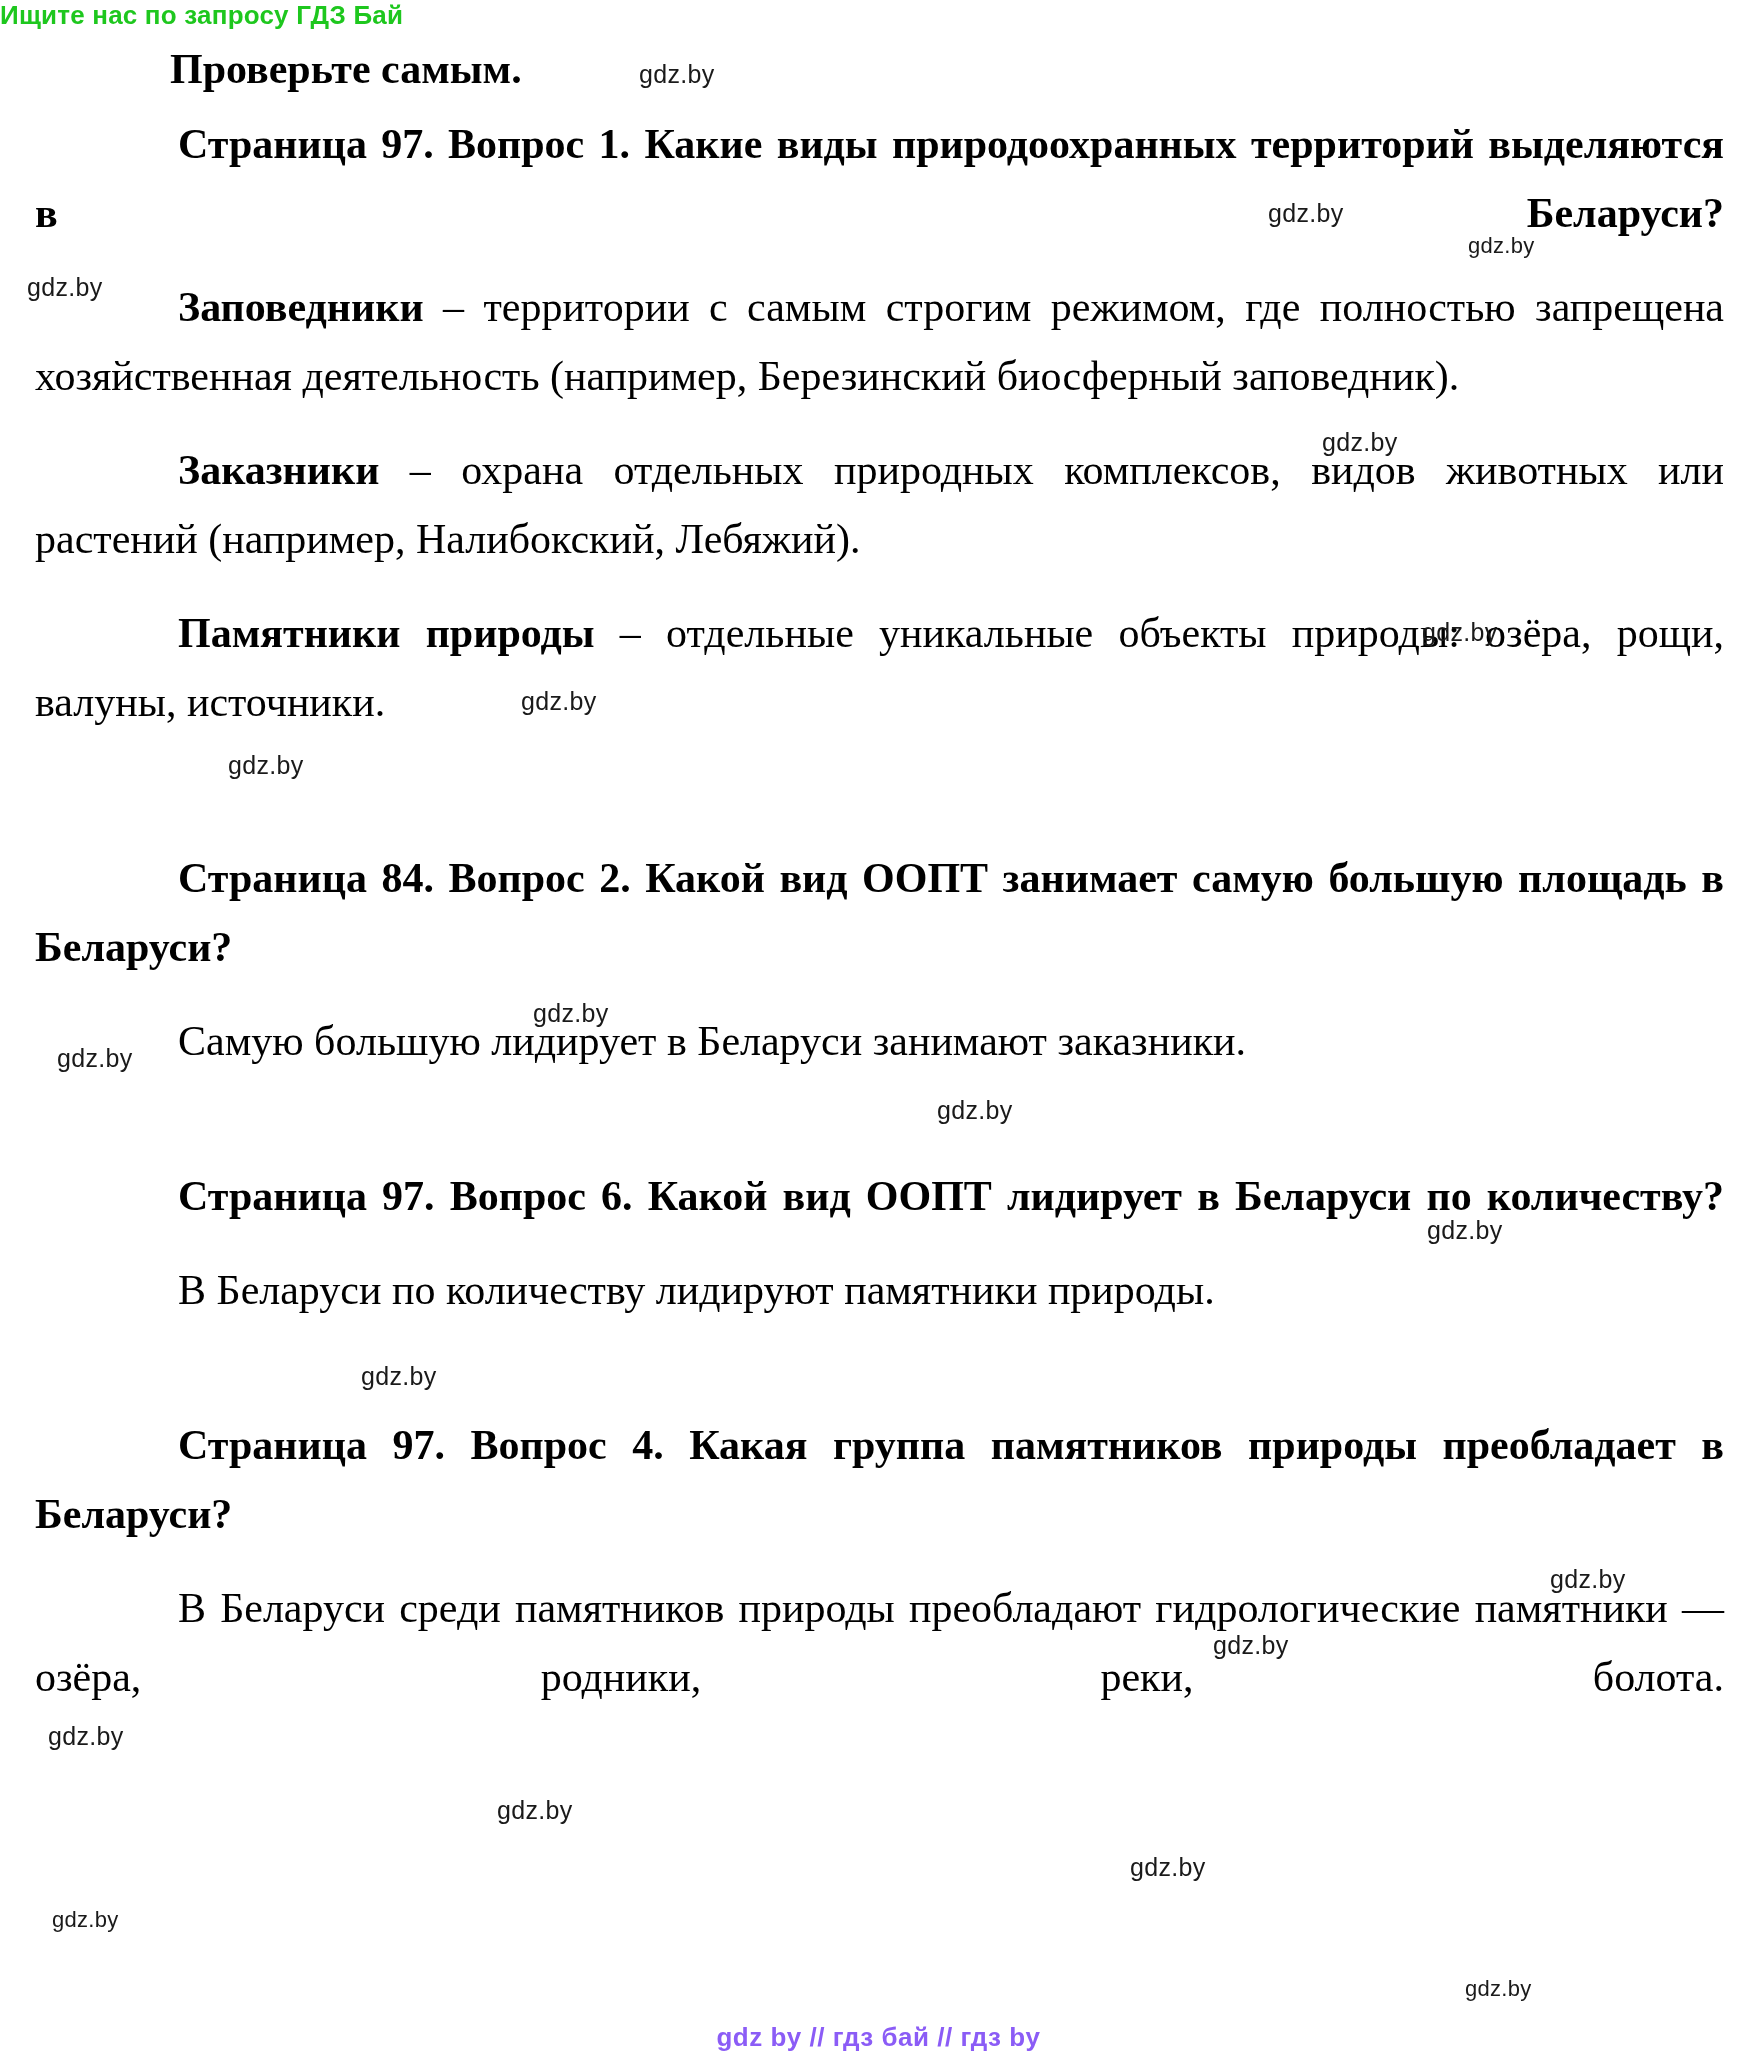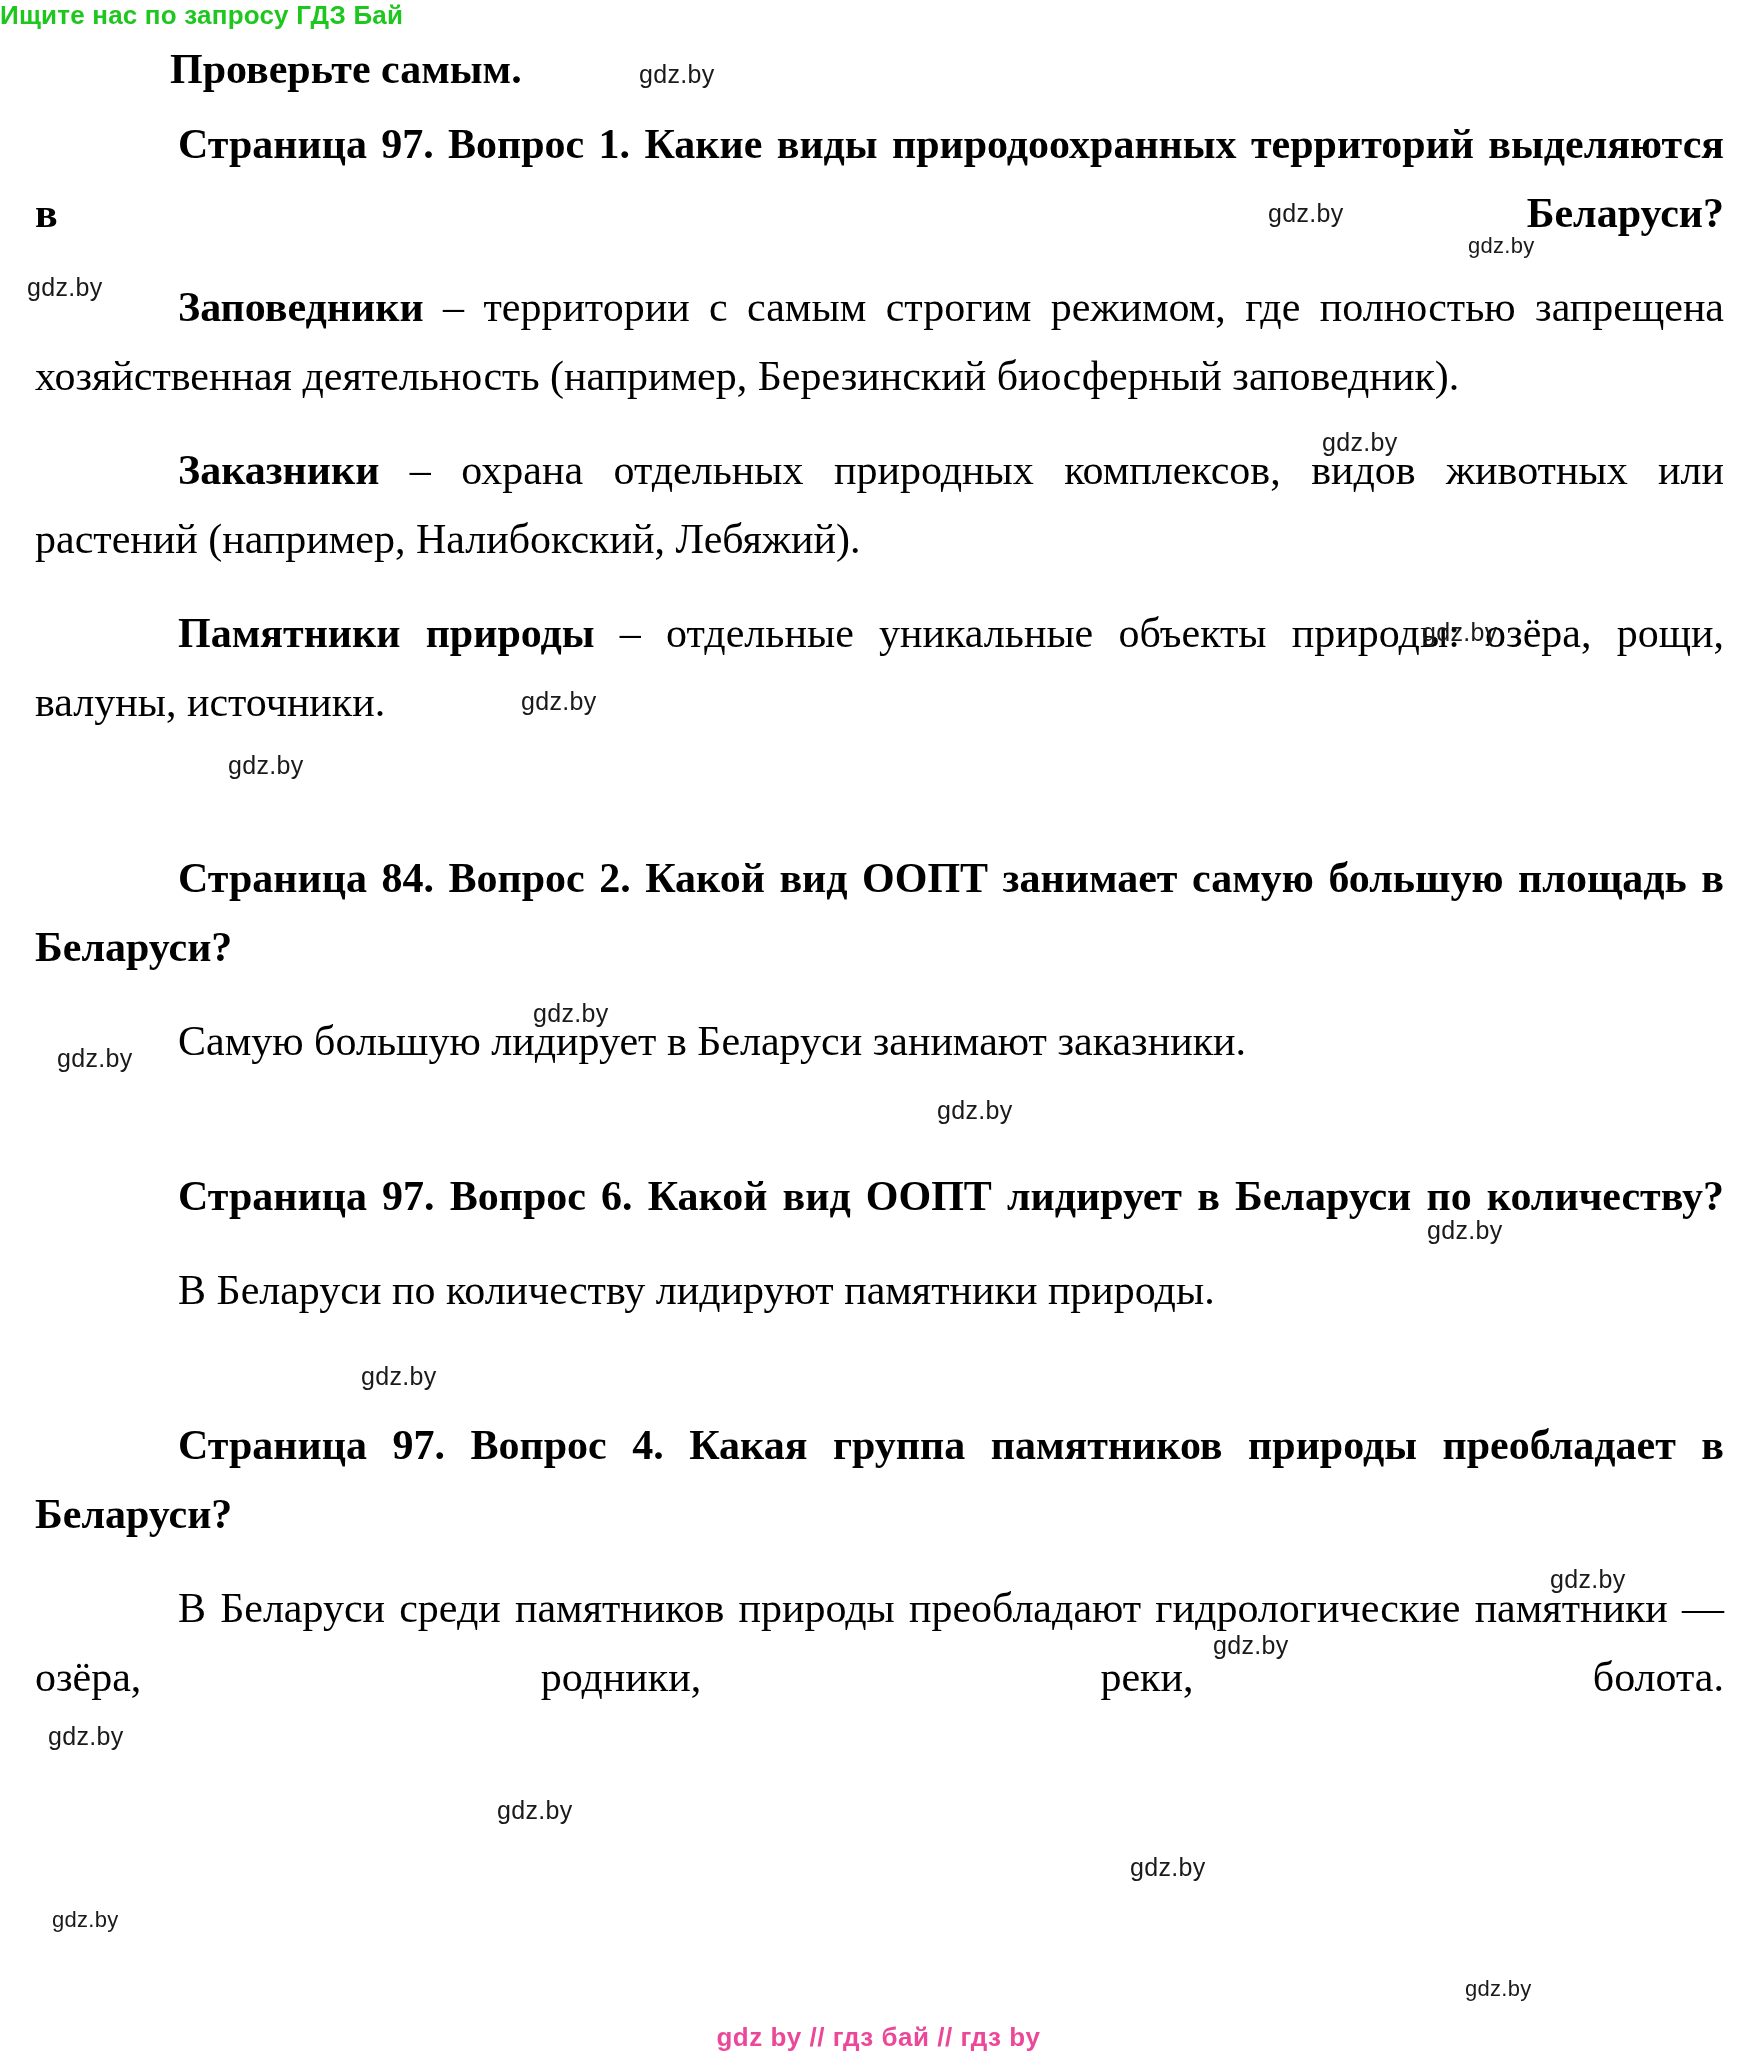--- a/index.html
+++ b/index.html
@@ -150,14 +150,14 @@
     <div class="wm" style="left: 361px; top: 1362px; font-size: 25px;">gdz.by</div>
     <div class="wm" style="left: 1550px; top: 1565px; font-size: 25px;">gdz.by</div>
     <div class="wm" style="left: 1213px; top: 1631px; font-size: 25px;">gdz.by</div>
     <div class="wm" style="left: 48px; top: 1722px; font-size: 25px;">gdz.by</div>
     <div class="wm" style="left: 497px; top: 1796px; font-size: 25px;">gdz.by</div>
     <div class="wm" style="left: 1130px; top: 1853px; font-size: 25px;">gdz.by</div>
     <div class="wm" style="left: 52px; top: 1907px; font-size: 22px;">gdz.by</div>
     <div class="wm" style="left: 1465px; top: 1976px; font-size: 22px;">gdz.by</div>
   </div>
 
-<div class="footer" style="color: #ec4899;">gdz by  //  гдз бай  //  гдз by</div>
+<div class="footer" style="color: #8b5cf6;">gdz by  //  гдз бай  //  гдз by</div>
 
 
 </body></html>

